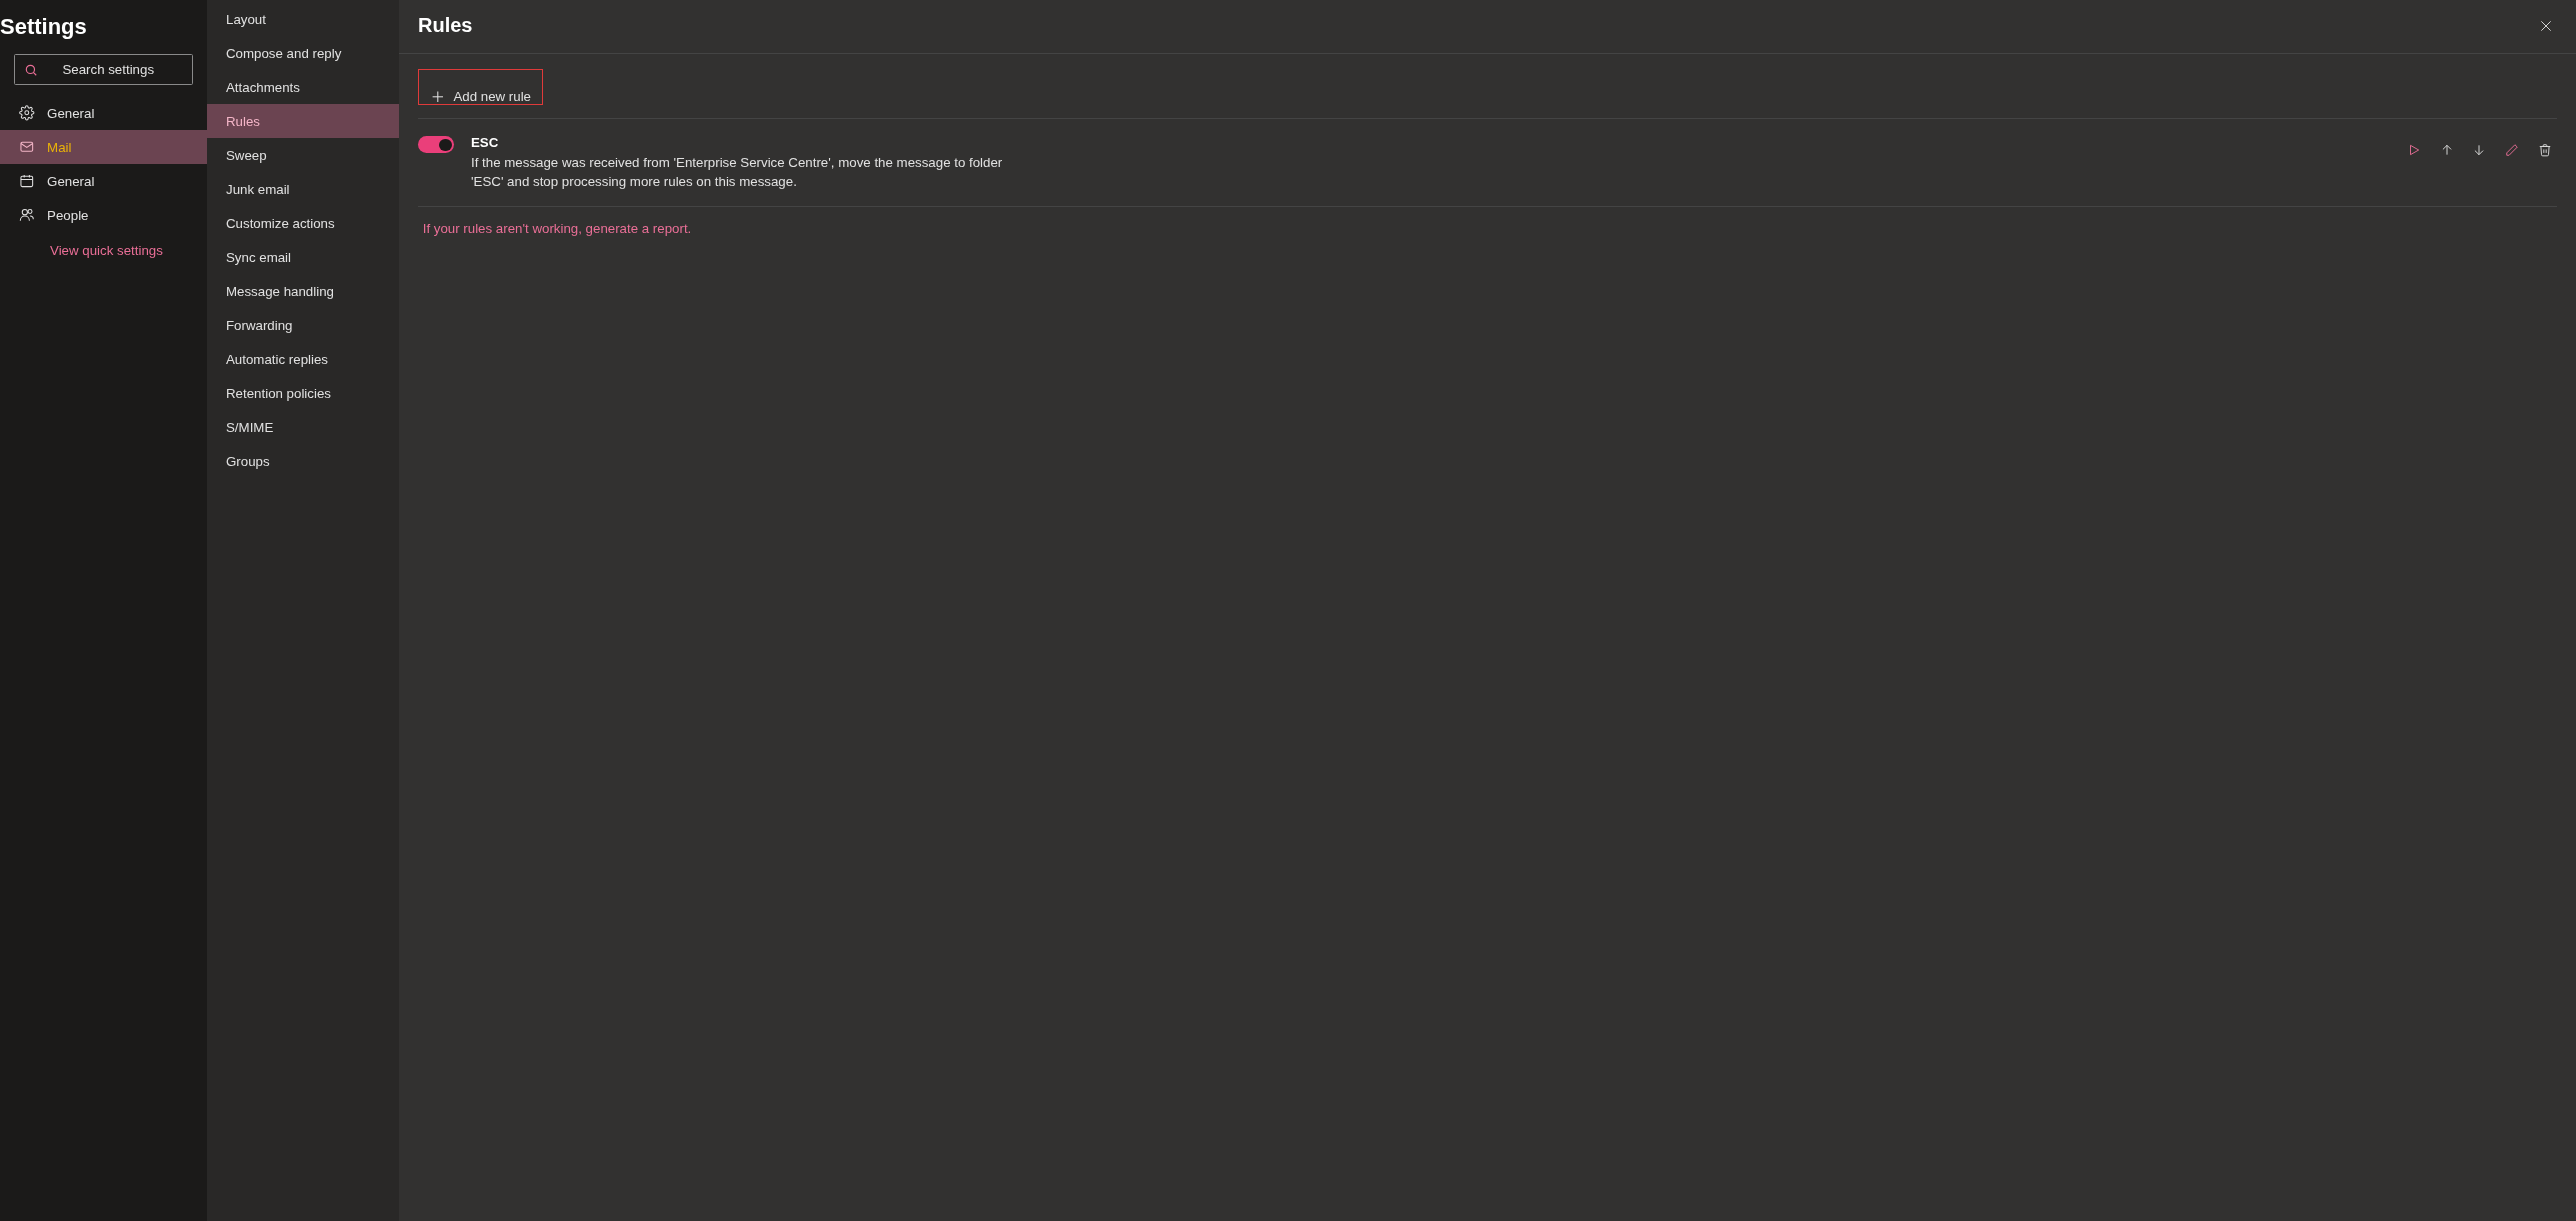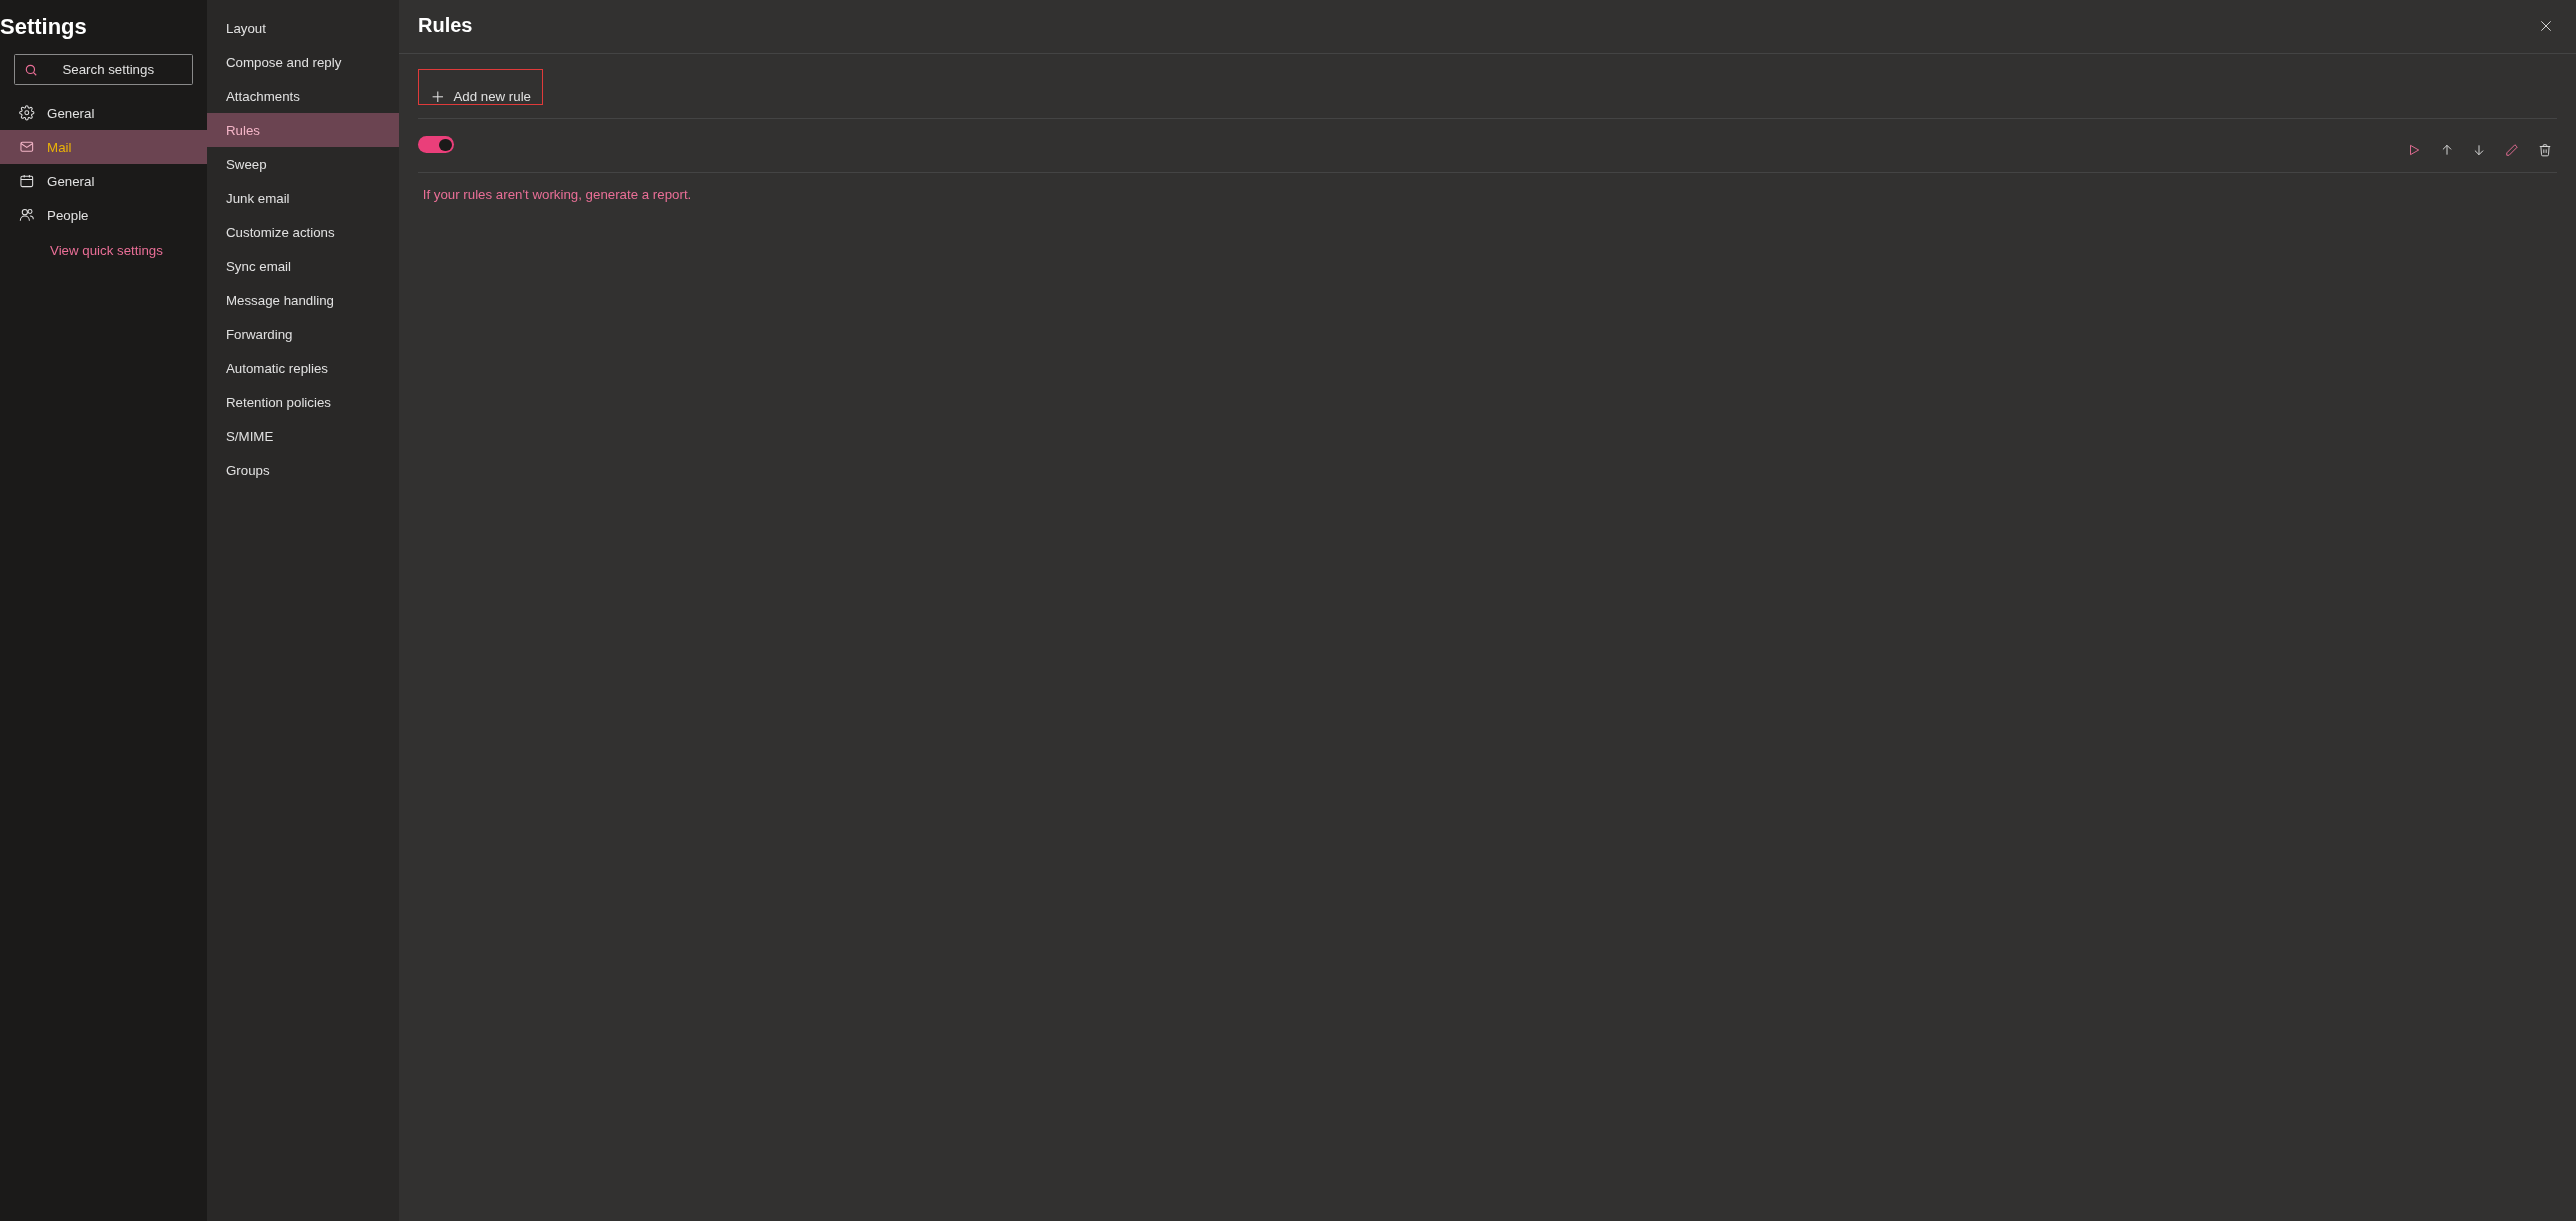--- a/index.html
+++ b/index.html
@@ -69,21 +69,21 @@
       padding: 11px 19px 0 50px;
       font-size: 13.3px;
       color: #ea6f97;
       cursor: pointer;
     }
     
     .col-subnav {
       width: 192px;
       flex: 0 0 192px;
       background: #292827;
-      padding-top: 11px;
+      padding-top: 2px;
     }
     .sub-item {
       display: flex;
       align-items: center;
       height: 34px;
       padding: 0 19px;
       font-size: 13.3px;
       color: #e1e1e1;
       cursor: pointer;
     }
@@ -335,20 +335,24 @@
         </svg>
         <span>Add new rule</span>
       </div>
 
       <hr class="section-divider">
 
       <div class="rule-row">
         <div class="toggle">
           <div class="knob"></div>
         </div>
+        <div class="rule-text">
+          <div class="rule-name">ESC</div>
+          <div class="rule-desc">If the message was received from 'Enterprise Service Centre', move the message to folder 'ESC' and stop processing more rules on this message.</div>
+        </div>
         <div class="rule-actions">
           <span class="ico pink">
             <svg width="14" height="14" viewBox="0 0 24 24" fill="none" stroke="currentColor" stroke-width="1.6">
                 <polygon points="6,4 20,12 6,20"></polygon>
               </svg>
           </span>
           <span class="ico">
             <svg width="14" height="14" viewBox="0 0 24 24" fill="none" stroke="currentColor" stroke-width="1.6">
                 <line x1="12" y1="20" x2="12" y2="4"></line>
                 <polyline points="5,11 12,4 19,11"></polyline>

